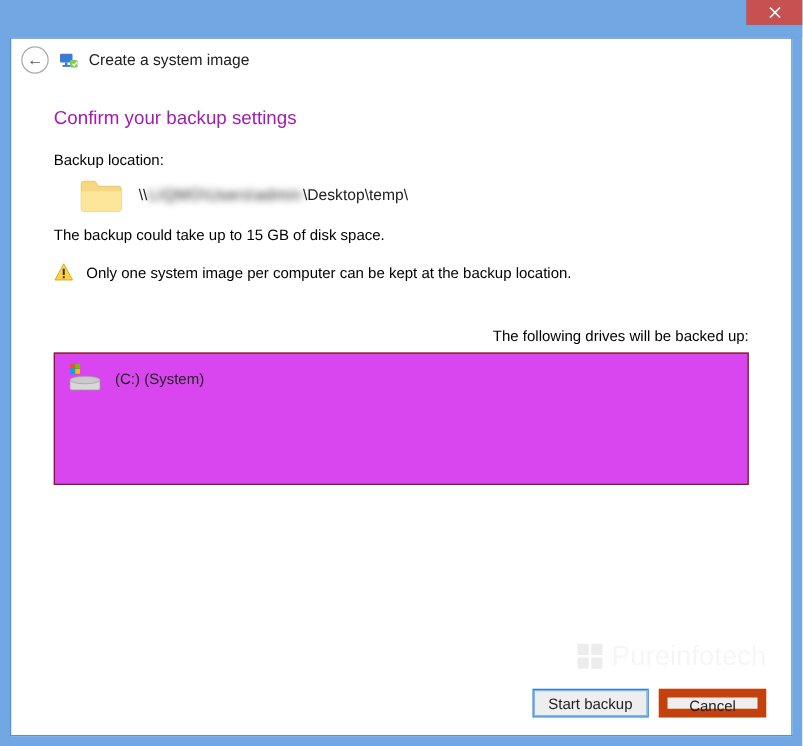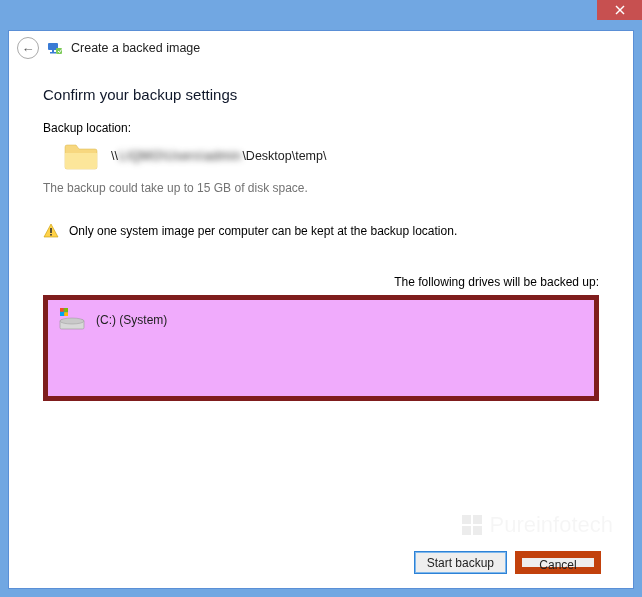--- a/index.html
+++ b/index.html
@@ -71,21 +71,21 @@
   .content {
     margin: 0 8px 8px 8px;
     background: #fff;
     border: 1px solid #5a8fd6;
     border-top: none;
     height: 525px;
     padding: 22px 34px 12px 34px;
     position: relative;
   }
   .h1 {
-    color: #0f172a;
+    color: #a21caf;
     font-size: 15px;
     font-weight: 400;
     margin: 0 0 18px 0;
   }
   .label {
     color: #000000;
     margin-bottom: 6px;
   }
   .location-row {
     display: flex;
@@ -99,35 +99,35 @@
     color: #222;
     display: flex;
     align-items: baseline;
   }
   .blur {
     filter: blur(3px);
     user-select: none;
     letter-spacing: 0.5px;
     margin: 0 1px;
   }
-  .size-note { color: #737373; margin-bottom: 27px; }
+  .size-note { color: #000000; margin-bottom: 14px; }
   .warn-row {
     display: flex;
     align-items: center;
     gap: 10px;
     margin-bottom: 36px;
   }
   .warn-icon { width: 16px; height: 16px; flex: none; margin-top: 1px; }
   .drives-label { margin-bottom: 6px; text-align: right; }
   .drives-box {
-    border: 5px solid #7f1d1d;
+    border: 1px solid #7f1d1d;
     height: 106px;
     padding: 8px 10px;
     margin-bottom: 10px;
-    background: #f0abfc;
+    background: #d946ef;
   }
   .drive-row {
     display: flex;
     align-items: center;
     gap: 10px;
   }
   .drive-icon { width: 28px; height: 24px; }
   .drive-label { font-size: 12px; color: #222; }
   .watermark {
     position: absolute;
@@ -137,21 +137,21 @@
     color: rgba(0,0,0,0.04);
     display: flex;
     align-items: center;
     gap: 6px;
     user-select: none;
     pointer-events: none;
   }
   .watermark svg { opacity: 0.15; }
   .button-row {
     position: absolute;
-    right: 32px;
+    right: 20px;
     bottom: 14px;
     display: flex;
     gap: 8px;
     padding-left: 28px;
   }
   .btn {
     min-width: 86px;
     height: 23px;
     border: 7px solid #c2410c;
     background: #eee;
@@ -187,21 +187,21 @@
     </div>
     <span class="wiz-icon">
       <svg width="16" height="16" viewBox="0 0 16 16">
         <rect x="1" y="3" width="10" height="7" rx="1" fill="#3a7bd5"></rect>
         <rect x="3" y="12" width="6" height="1.5" fill="#3a7bd5"></rect>
         <rect x="5" y="10" width="2" height="2" fill="#3a7bd5"></rect>
         <rect x="9" y="8" width="6" height="6" rx="1" fill="#7ecb5b"></rect>
         <path d="M11 11 l1.5 1.5 l2 -3" stroke="#fff" stroke-width="1" fill="none"></path>
       </svg>
     </span>
-    <span class="header-title">Create a backed image</span>
+    <span class="header-title">Create a system image</span>
   </div>
 
   <div class="content">
     <h1 class="h1">Confirm your backup settings</h1>
 
     <div class="label">Backup location:</div>
 
     <div class="location-row">
       <span class="folder-icon">
         <svg width="36" height="30" viewBox="0 0 36 30">

